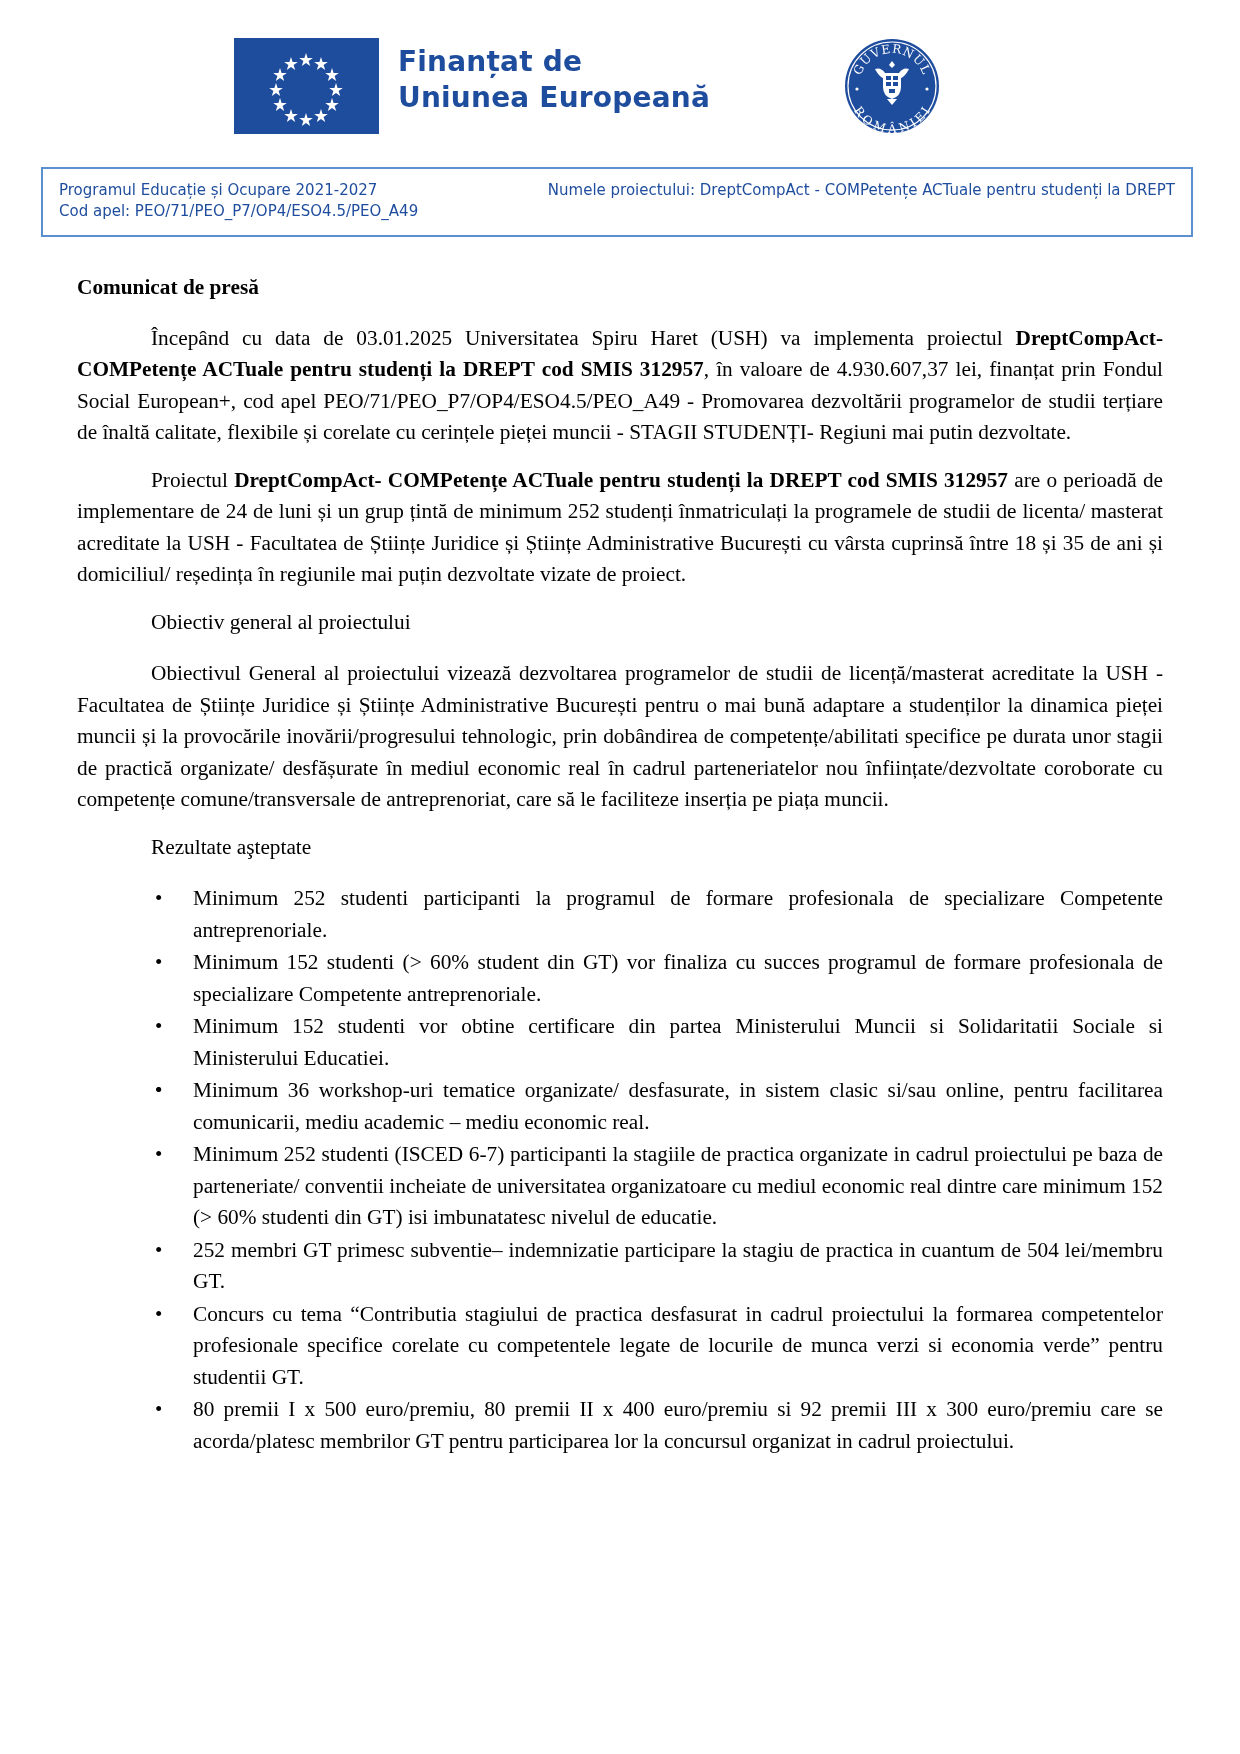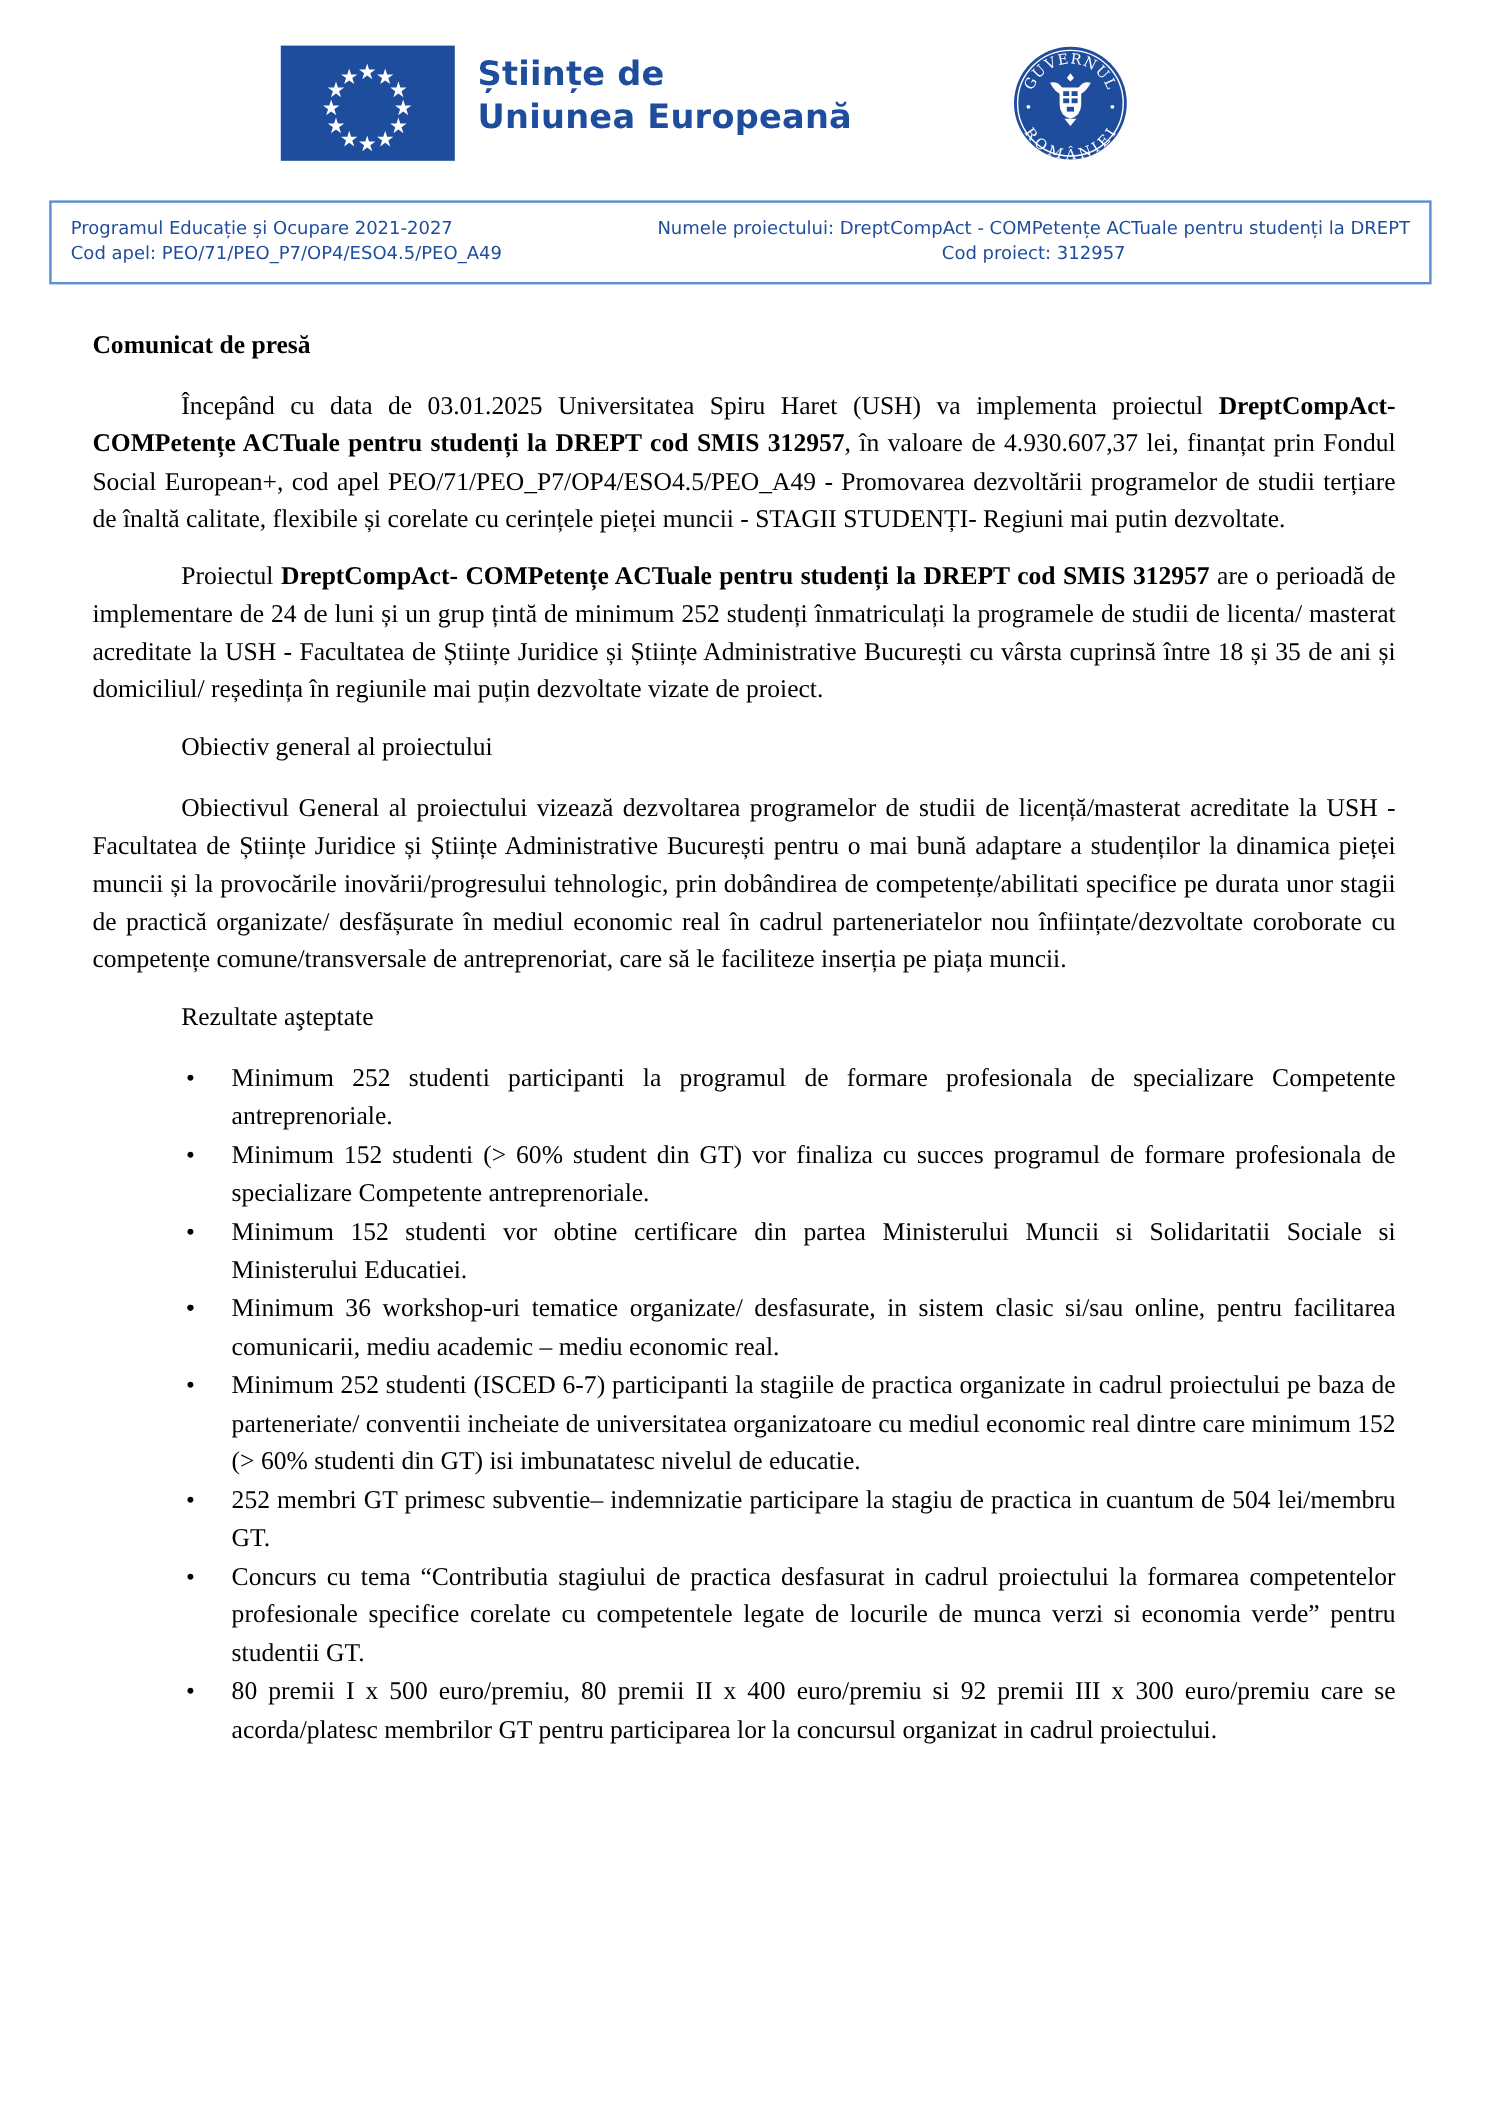--- a/index.html
+++ b/index.html
@@ -66,21 +66,21 @@
         <polygon points="72,75 73.6,80 78.8,80 74.6,83 76.2,88 72,85 67.8,88 69.4,83 65.2,80 70.4,80"></polygon>
         <polygon points="57,71 58.6,76 63.8,76 59.6,79 61.2,84 57,81 52.8,84 54.4,79 50.2,76 55.4,76"></polygon>
         <polygon points="46,60 47.6,65 52.8,65 48.6,68 50.2,73 46,70 41.8,73 43.4,68 39.2,65 44.4,65"></polygon>
         <polygon points="42,45 43.6,50 48.8,50 44.6,53 46.2,58 42,55 37.8,58 39.4,53 35.2,50 40.4,50"></polygon>
         <polygon points="46,30 47.6,35 52.8,35 48.6,38 50.2,43 46,40 41.8,43 43.4,38 39.2,35 44.4,35"></polygon>
         <polygon points="57,19 58.6,24 63.8,24 59.6,27 61.2,32 57,29 52.8,32 54.4,27 50.2,24 55.4,24"></polygon>
       </g>
     </svg>
   </div>
   <div class="eu-text">
-    <div>Științe de</div>
+    <div>Finanțat de</div>
     <div>Uniunea Europeană</div>
   </div>
 
   <div class="gov-seal">
     <svg width="98" height="98" viewBox="0 0 98 98" xmlns="http://www.w3.org/2000/svg">
       <defs>
         <path id="arcTop" d="M 16 49 A 33 33 0 0 1 82 49"></path>
         <path id="arcBot" d="M 14 52 A 35 35 0 0 0 84 52"></path>
       </defs>
       <circle cx="49" cy="49" r="47" fill="#1f4d9e"></circle>
@@ -111,21 +111,20 @@
     </svg>
   </div>
 
   <div class="info-box">
     <div class="info-left">
       <div>Programul Educație și Ocupare 2021-2027</div>
       <div>Cod apel: PEO/71/PEO_P7/OP4/ESO4.5/PEO_A49</div>
     </div>
     <div class="info-right">
       <div>Numele proiectului: DreptCompAct - COMPetențe ACTuale pentru studenți la DREPT</div>
-      <div>Cod proiect: 312957</div>
     </div>
   </div>
 
   <div class="doc">
     <div class="title">Comunicat de presă</div>
 
     <p class="para"><span>Începând cu data de 03.01.2025 Universitatea Spiru Haret (USH) va implementa proiectul </span><b>DreptCompAct- COMPetențe ACTuale pentru studenți la DREPT cod SMIS 312957</b><span>, în valoare de 4.930.607,37 lei, finanțat prin Fondul Social European+, cod apel PEO/71/PEO_P7/OP4/ESO4.5/PEO_A49 - Promovarea dezvoltării programelor de studii terțiare de înaltă calitate, flexibile și corelate cu cerințele pieței muncii - STAGII STUDENȚI- Regiuni mai putin dezvoltate.</span></p>
 
     <p class="para"><span>Proiectul </span><b>DreptCompAct- COMPetențe ACTuale pentru studenți la DREPT cod SMIS 312957</b><span> are o perioadă de implementare de 24 de luni și un grup țintă de minimum 252 studenți înmatriculați la programele de studii de licenta/ masterat acreditate la USH - Facultatea de Științe Juridice și Științe Administrative București cu vârsta cuprinsă între 18 și 35 de ani și domiciliul/ reședința în regiunile mai puțin dezvoltate vizate de proiect.</span></p>
 

